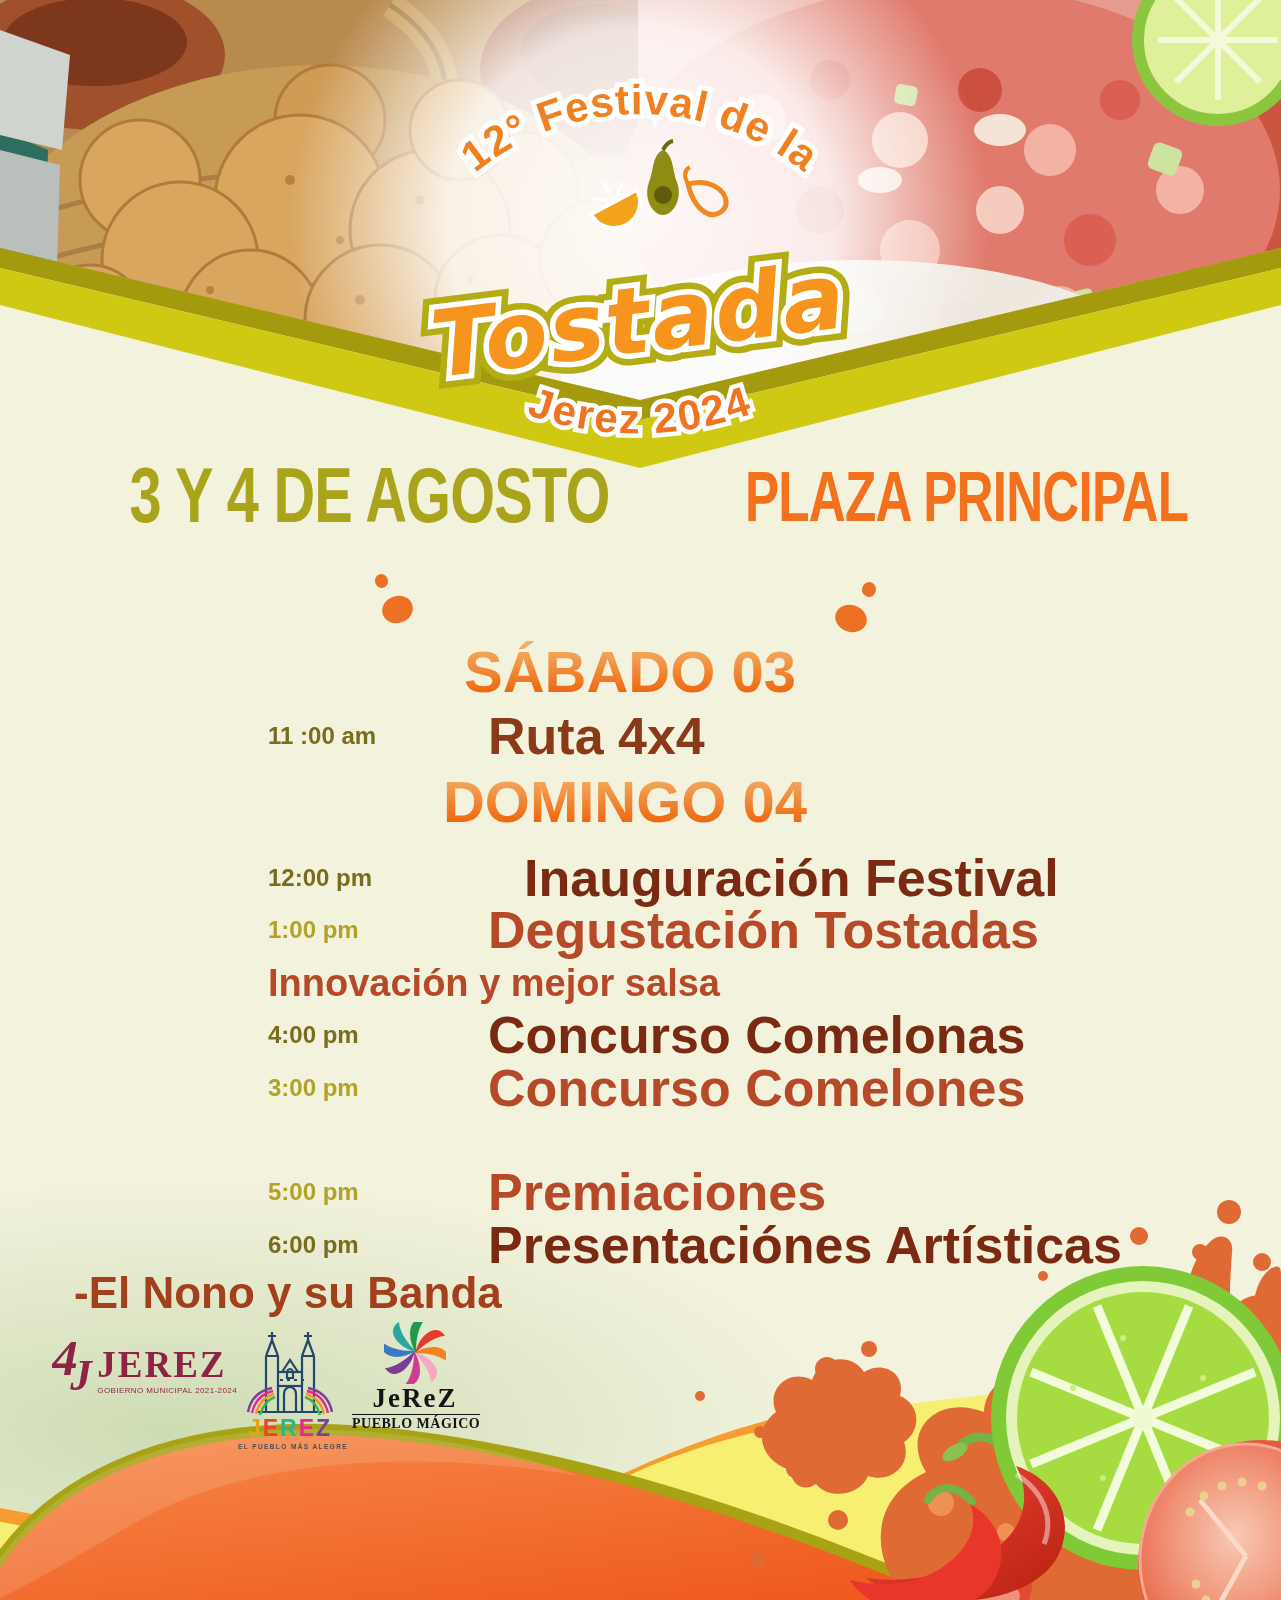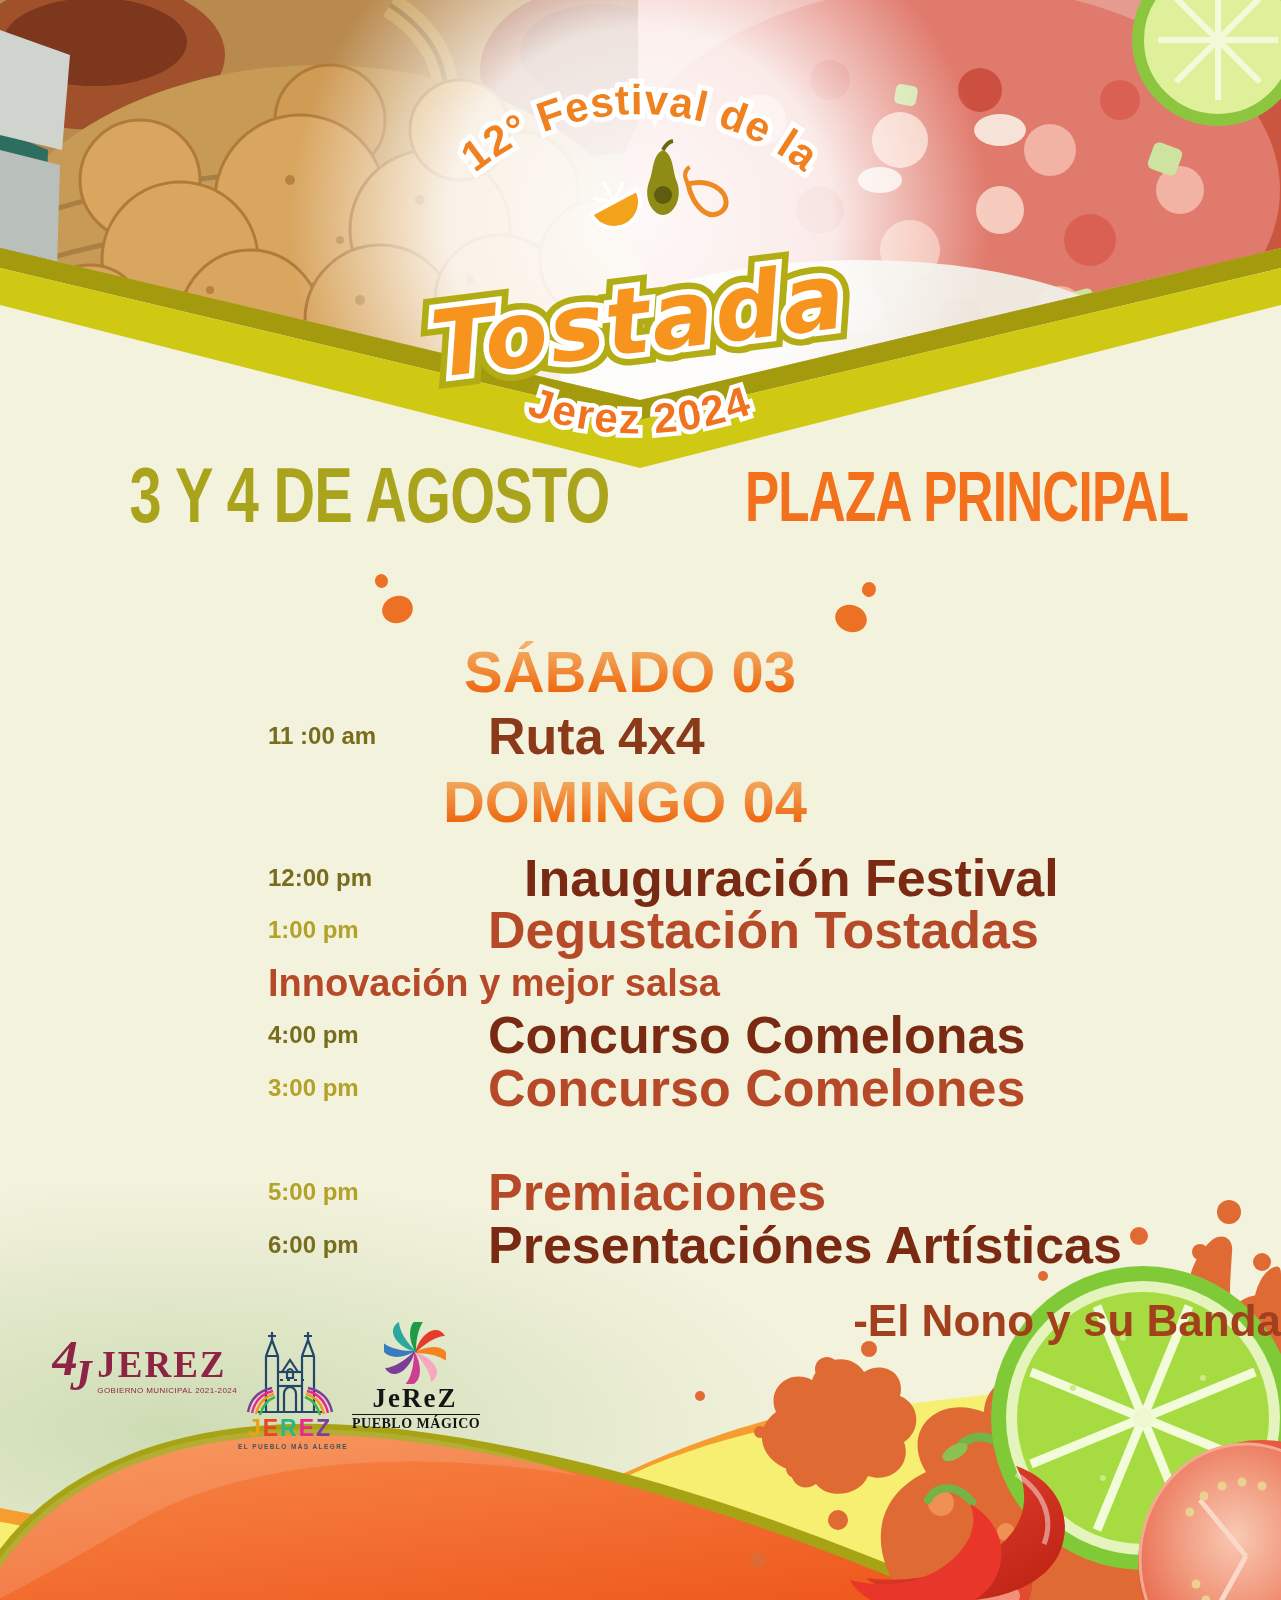--- a/index.html
+++ b/index.html
@@ -51,22 +51,22 @@
   .sched-row .title{font-size:52px;font-weight:800;}
   .time-a{color:#786c1d;}  .time-b{color:#b2a227;}
   .ev-a{color:#7a2a13;}    .ev-b{color:#b64a28;text-align:center;}
   .row-11{top:710px;}
   .r0{top:852px;gap:36px;} .r1{top:904px;} .r2{top:957px;} .r3{top:1009px;}
   .r4{top:1062px;} .r5{top:1114px;} .r6{top:1166px;} .r7{top:1219px;}
   .row-special .time{font-style:italic;font-weight:700;color:#d15a20;font-size:37px;}
   .row-special .title{font-weight:700;color:#b64a28;font-size:38px;}
 
   .banda{
-    position:absolute;top:1268px;left:0;right:0;text-align:right;padding-left:74px;
-    font-size:44px;font-weight:800;color:#a23f1d;z-index:2;margin-top:28px;
+    position:absolute;top:1268px;left:0;right:0;text-align:left;padding-left:74px;
+    font-size:44px;font-weight:800;color:#a23f1d;z-index:2;
   }
 
   
   .sponsors{position:absolute;top:0;left:0;z-index:3;}
   .sponsor{position:absolute;}
   .sponsor-gob{top:1320px;left:52px;width:185px;display:flex;align-items:flex-start;}
   .gob-col{margin-left:2px;margin-top:26px;}
   .gob-name{font-family:"Liberation Serif",serif;font-size:37px;font-weight:700;color:#8d2446;letter-spacing:2px;line-height:1;}
   .gob-cap{font-size:8px;color:#8d2446;letter-spacing:.4px;margin-top:3px;white-space:nowrap;}
   .sponsor-alegre{top:1322px;left:238px;width:104px;text-align:center;}

